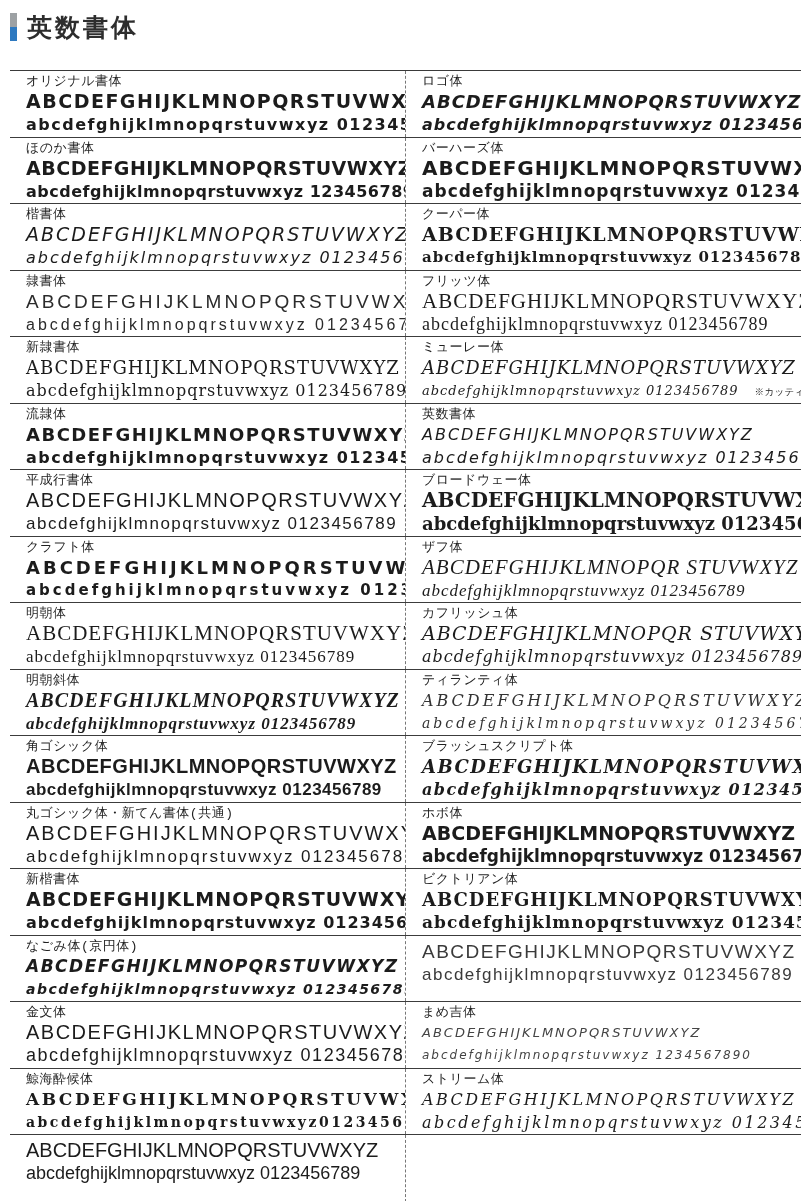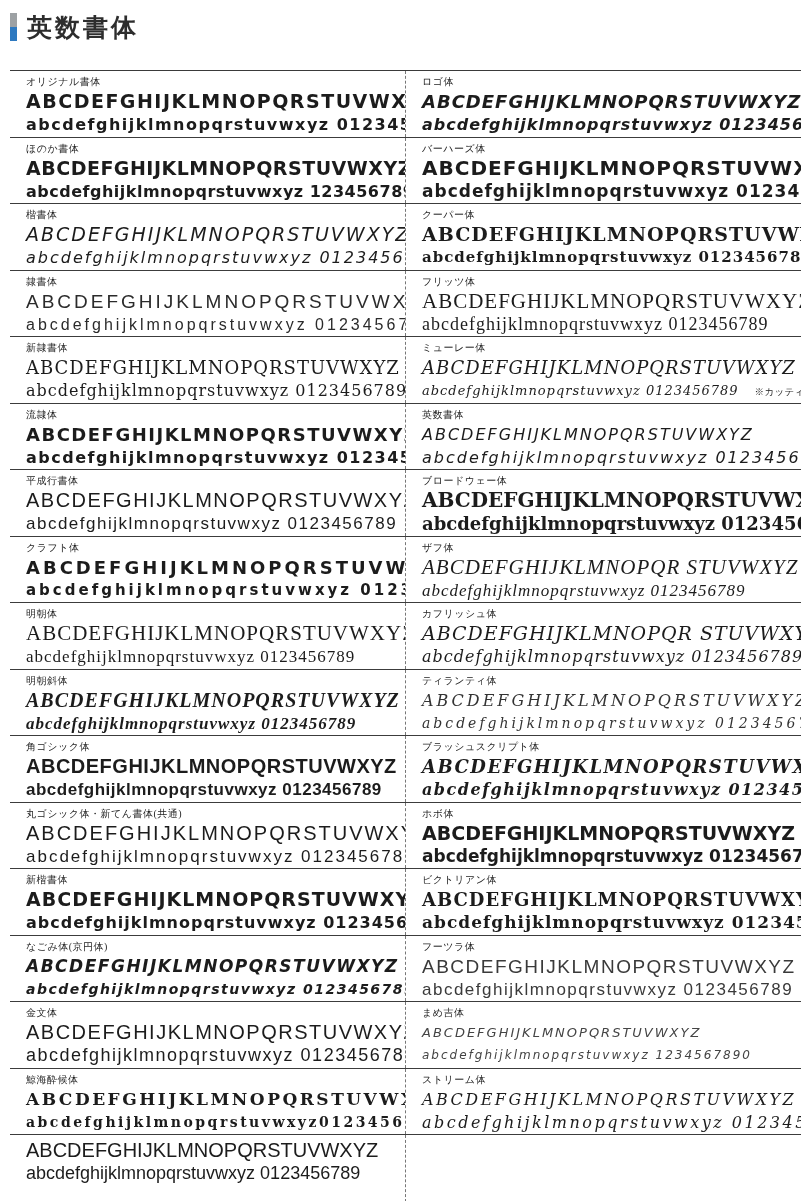--- a/index.html
+++ b/index.html
@@ -17,22 +17,22 @@
   h1.title { margin:0; font-size:25px; font-weight:700; letter-spacing:3px; color:#2d2d2d; }
 
   
   .table { margin:25px 10px 0 10px; border-top:1.5px solid #3a3a3a; border-bottom:2px solid #222; }
   .row { display:flex; height:66.5px; box-sizing:border-box; border-bottom:1px solid #3c3c3c; }
   .row:last-child { border-bottom:none; }
   .cell { box-sizing:border-box; padding:3px 4px 0 16px; overflow:hidden; }
   .cell.left { width:395px; }
   .cell.right { flex:1; border-left:1px dashed #777; }
 
-  .label { font-size:10px; line-height:15px; letter-spacing:0.5px; color:#1f1f1f;
-           font-family:Liberation Serif, serif; }
+  .label { font-size:13px; line-height:15px; letter-spacing:0.5px; color:#1f1f1f;
+           font-family:Liberation Mono, monospace; }
   .up { white-space:nowrap; line-height:25px;
         font-family:var(--ff,"DejaVu Sans",sans-serif);
         font-weight:var(--fw,400); font-style:var(--fs,normal);
         font-size:var(--us,19px); letter-spacing:var(--ls,1px); }
   .lo { white-space:nowrap; line-height:21px; display:flex; align-items:baseline;
         font-family:var(--ff,"DejaVu Sans",sans-serif);
         font-weight:var(--fw,400); font-style:var(--fs,normal);
         font-size:var(--lo,16px); letter-spacing:var(--ls,1px); }
   .note { font-family:"Liberation Sans", sans-serif; font-style:normal; font-weight:400;
           font-size:9.5px; letter-spacing:0.3px; margin-left:16px; color:#222; }
@@ -296,21 +296,20 @@
     </div>
     <div class="row">
       <div class="cell left f-nagomi">
         <div class="label">なごみ体(京円体)</div>
         <div class="up">ABCDEFGHIJKLMNOPQRSTUVWXYZ</div>
         <div class="lo">
           <span>abcdefghijklmnopqrstuvwxyz 0123456789</span>
         </div>
       </div>
       <div class="cell right f-futura">
-        <div class="label">フーツラ体</div>
         <div class="up">ABCDEFGHIJKLMNOPQRSTUVWXYZ</div>
         <div class="lo">
           <span>abcdefghijklmnopqrstuvwxyz 0123456789</span>
         </div>
       </div>
     </div>
     <div class="row">
       <div class="cell left f-kinbun">
         <div class="label">金文体</div>
         <div class="up">ABCDEFGHIJKLMNOPQRSTUVWXYZ</div>

